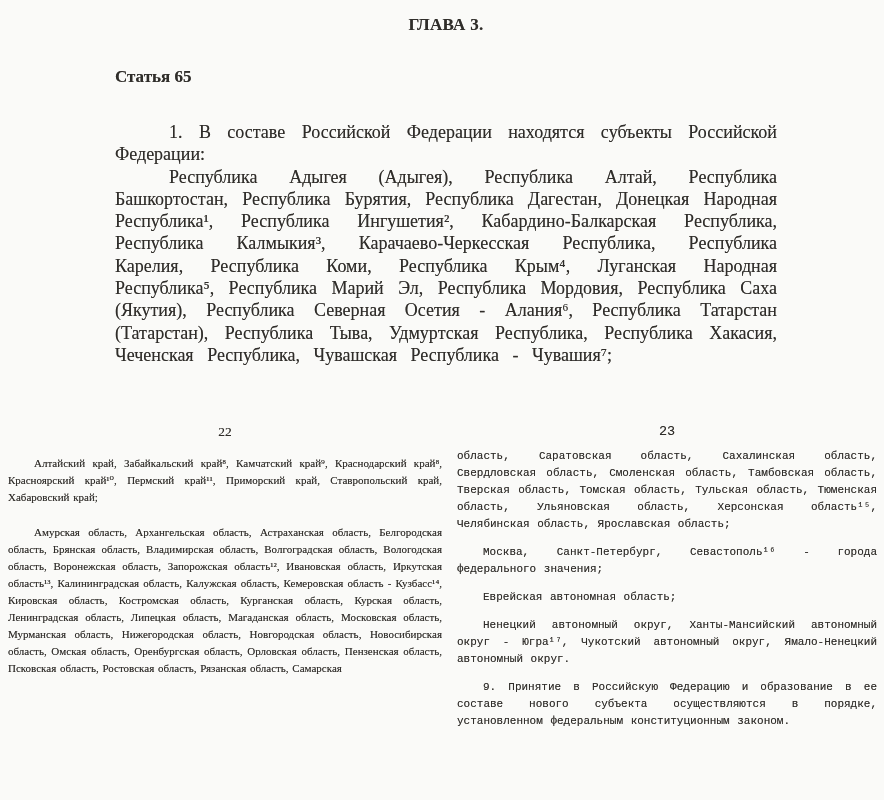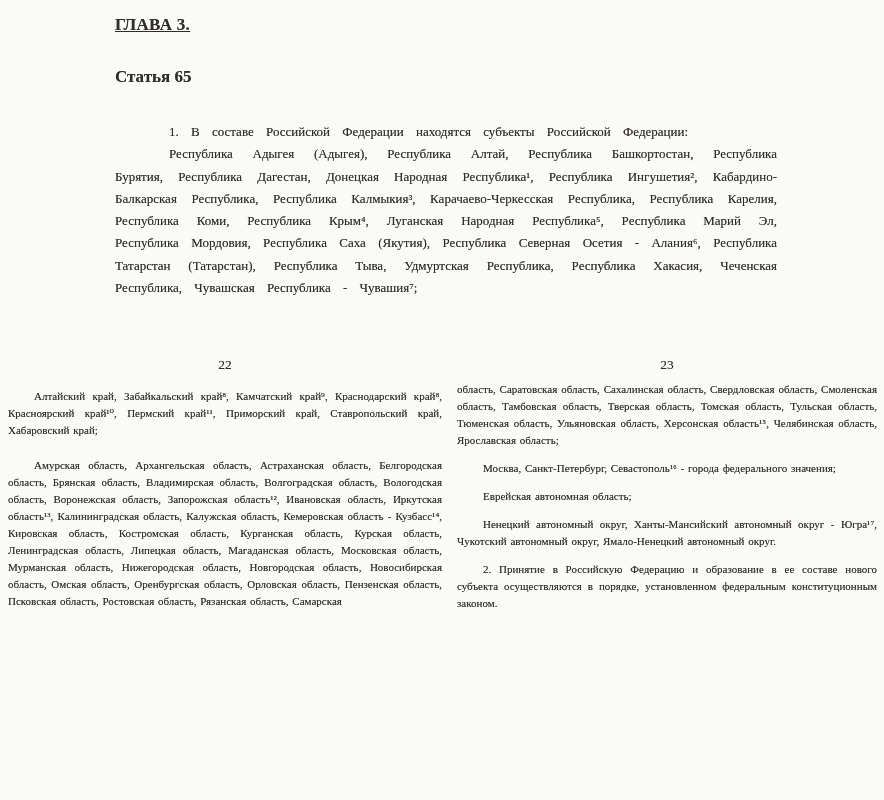--- a/index.html
+++ b/index.html
@@ -18,55 +18,54 @@
   .page {
     width: 884px;
     height: 800px;
     position: relative;
   }
   
   .top-section {
     padding: 14px 107px 0 115px;
   }
   .chapter-heading {
-    text-align: left;
+    text-align: center;
     font-weight: 700;
     font-size: 17px;
     line-height: 21px;
     letter-spacing: 0.3px;
-    text-decoration: underline;
   }
   .article-heading {
     text-align: left;
     font-weight: 700;
     font-size: 17px;
     line-height: 21px;
     margin-top: 31px;
   }
   .top-para {
-    font-size: 13px;
+    font-size: 18px;
     line-height: 22.3px;
     text-align: justify;
     margin: 0;
     word-spacing: 9px;
   }
   .top-para.first {
     margin-top: 34px;
   }
   .top-para.indent {
     text-indent: 54px;
   }
   
   .columns {
     display: flex;
     gap: 15px;
     margin: 58px 7px 0 8px;
   }
   .col-left  { width: 434px; }
-  .col-right { width: 420px; }
+  .col-right { width: 420px; font-family: Liberation Mono, monospace; }
   .page-number {
     text-align: center;
     font-size: 13.5px;
     line-height: 16px;
   }
   .col-left  .page-number { margin-bottom: 15px; }
   .col-right .page-number { margin-bottom: 8px; }
   .col-para {
     font-size: 11px;
     line-height: 17px;
@@ -99,17 +98,17 @@
       <p class="col-para indent">Алтайский край, Забайкальский край⁸, Камчатский край⁹, Краснодарский край⁸, Красноярский край¹⁰, Пермский край¹¹, Приморский край, Ставропольский край, Хабаровский край;</p>
       <p class="col-para indent">Амурская область, Архангельская область, Астраханская область, Белгородская область, Брянская область, Владимирская область, Волгоградская область, Вологодская область, Воронежская область, Запорожская область¹², Ивановская область, Иркутская область¹³, Калининградская область, Калужская область, Кемеровская область - Кузбасс¹⁴, Кировская область, Костромская область, Курганская область, Курская область, Ленинградская область, Липецкая область, Магаданская область, Московская область, Мурманская область, Нижегородская область, Новгородская область, Новосибирская область, Омская область, Оренбургская область, Орловская область, Пензенская область, Псковская область, Ростовская область, Рязанская область, Самарская</p>
     </div>
 
     <div class="col-right">
       <div class="page-number">23</div>
       <p class="col-para">область, Саратовская область, Сахалинская область, Свердловская область, Смоленская область, Тамбовская область, Тверская область, Томская область, Тульская область, Тюменская область, Ульяновская область, Херсонская область¹⁵, Челябинская область, Ярославская область;</p>
       <p class="col-para indent">Москва, Санкт-Петербург, Севастополь¹⁶ - города федерального значения;</p>
       <p class="col-para indent">Еврейская автономная область;</p>
       <p class="col-para indent">Ненецкий автономный округ, Ханты-Мансийский автономный округ - Югра¹⁷, Чукотский автономный округ, Ямало-Ненецкий автономный округ.</p>
-      <p class="col-para indent">2. Принятие в Российскую Федерацию и образование в ее составе нового субъекта осуществляются в порядке, установленном федеральным конституционным законом.</p>
+      <p class="col-para indent">9. Принятие в Российскую Федерацию и образование в ее составе нового субъекта осуществляются в порядке, установленном федеральным конституционным законом.</p>
     </div>
 
   </div>
 </div>
 
 </body></html>

